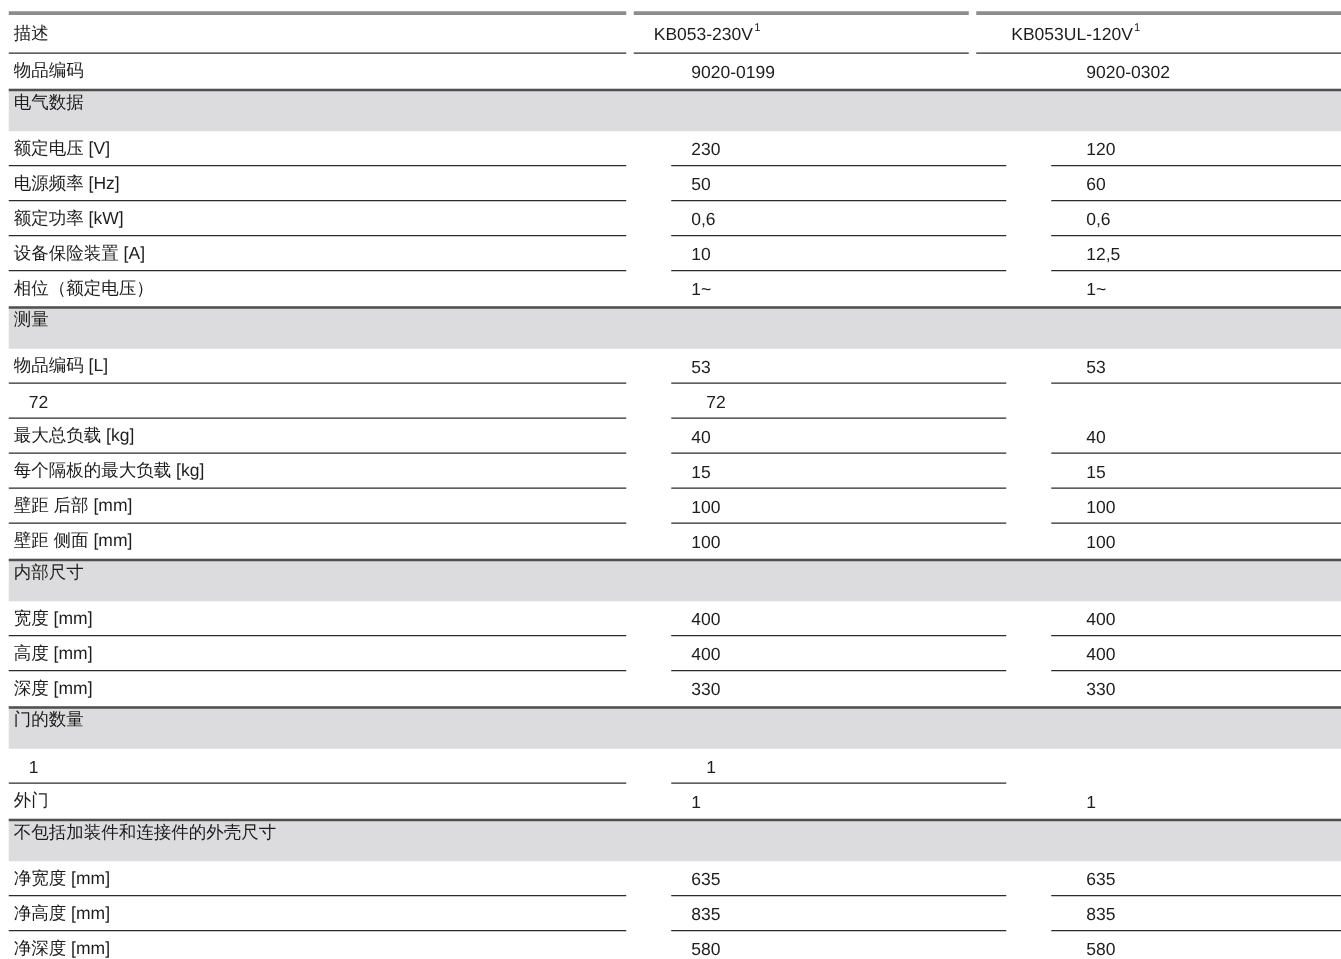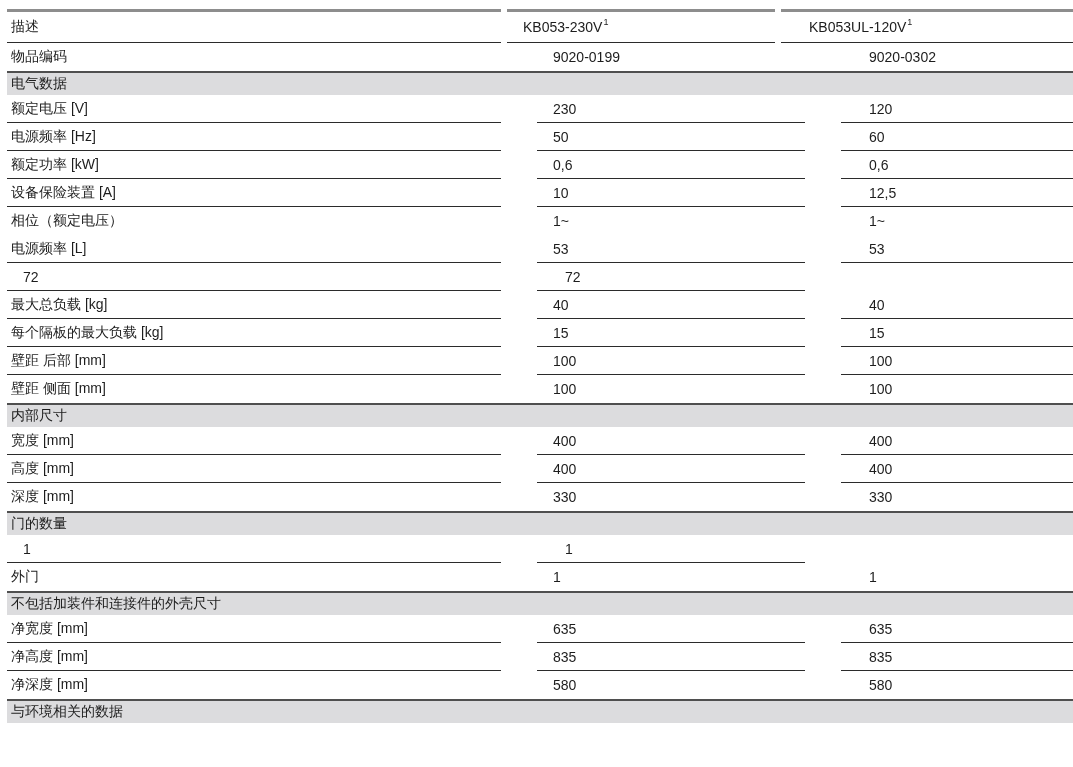--- a/index.html
+++ b/index.html
@@ -45,26 +45,26 @@
   .header-row{height:34px;}
   .header-row .cell{
     border-top:3px solid var(--topbar);
     font-weight:400;
   }
   
   .item-row{height:28px;gap:36px;}
   .item-row.pre-section .cell{border-bottom:none;}
   
   .section-row{
-    height:24px;
+    height:34px;
     margin-left:7px;
     background:var(--band-bg);
     border-top:2px solid var(--band-border);
     display:flex;
-    align-items:center;
+    align-items:flex-start;
     padding-left:4px;
     white-space:nowrap;
   }
   sup.fn{
     font-size:9px;
     line-height:1;
     position:relative;
     top:-5px;
     margin-left:1px;
   }
@@ -113,22 +113,25 @@
       <div class="grid-row item-row">
     <div class="cell c1">设备保险装置 [A]</div>
     <div class="cell c2">10</div>
     <div class="cell c3">12,5</div>
   </div>
       <div class="grid-row item-row pre-section">
     <div class="cell c1">相位（额定电压）</div>
     <div class="cell c2">1~</div>
     <div class="cell c3">1~</div>
   </div>
-      <div class="grid-row item-row">
-    <div class="cell c1">电源频率 [L]</div>
+      <div class="section-row">
+    <span>测量</span>
+  </div>
+      <div class="grid-row item-row">
+    <div class="cell c1">物品编码 [L]</div>
     <div class="cell c2">53</div>
     <div class="cell c3">53</div>
   </div>
       <div class="grid-row item-row">
     <div class="cell c2">72</div>
     <div class="cell c3">72</div>
   </div>
       <div class="grid-row item-row">
     <div class="cell c1">最大总负载 [kg]</div>
     <div class="cell c2">40</div>

